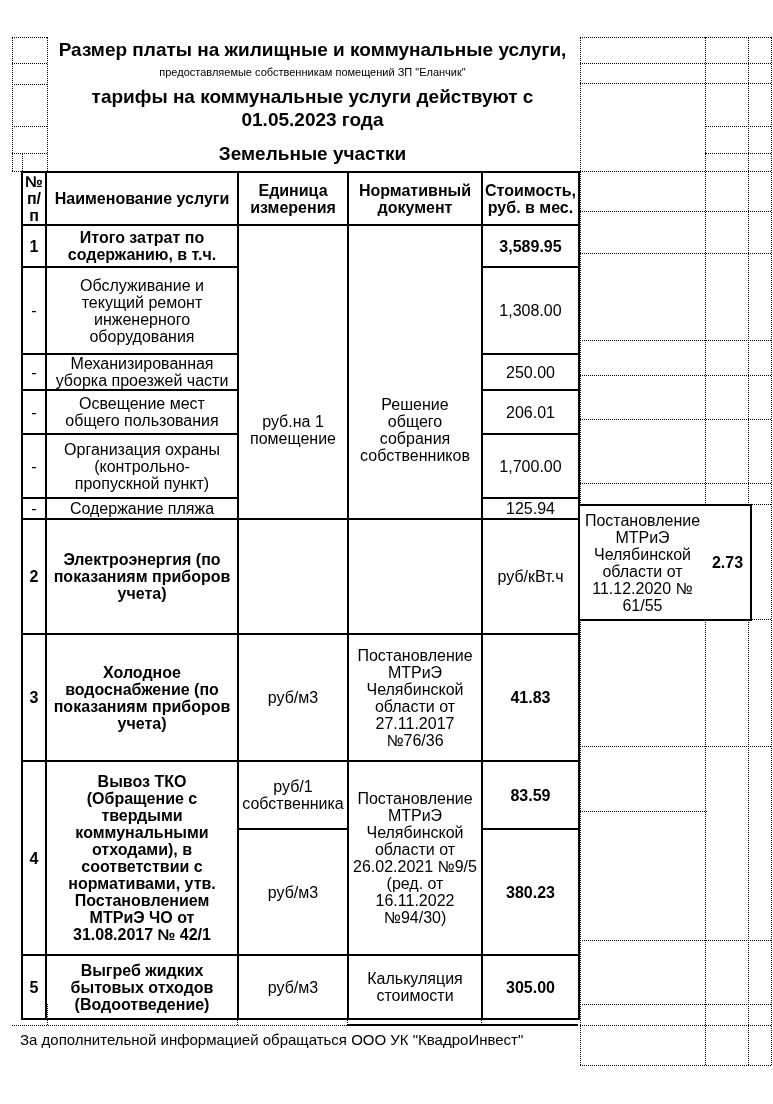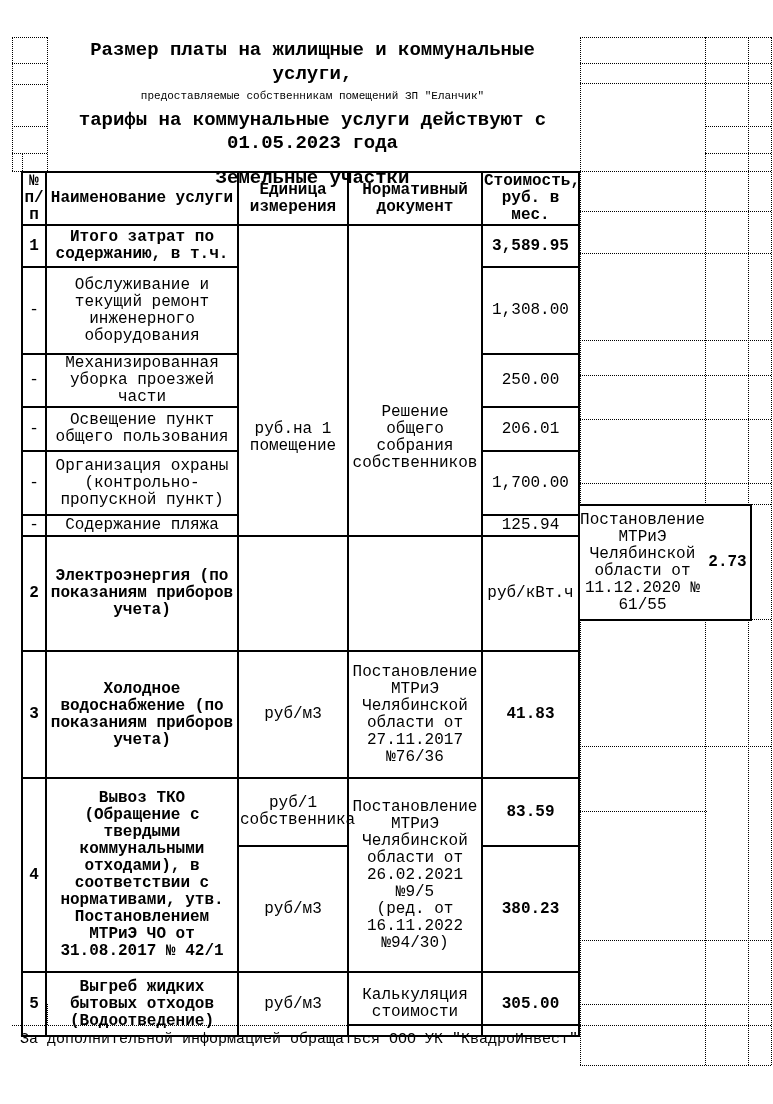--- a/index.html
+++ b/index.html
@@ -1,17 +1,17 @@
 <!DOCTYPE html>
 <html><head>
 <meta charset="utf-8">
 <style>
   html,body{margin:0;padding:0;background:#fff;}
   #page{position:relative;width:773px;height:1104px;background:#fff;color:#000;
-        font-family:Liberation Mono, monospace;overflow:hidden;}
+        font-family:Liberation Sans, sans-serif;overflow:hidden;}
 
   
   #titleblock{position:absolute;left:47px;top:38px;width:531px;text-align:center;}
   .t1{font-size:19px;font-weight:bold;line-height:24px;}
   .t2{font-size:11px;line-height:21px;}
   .t3{font-size:19px;font-weight:bold;line-height:23px;white-space:pre-line;margin-top:2px;}
   .t4{font-size:19px;font-weight:bold;line-height:24px;margin-top:11px;}
 
   
   table.tariff{position:absolute;left:21px;top:171px;border-collapse:collapse;
@@ -142,21 +142,21 @@
       <td>1,308.00</td>
     </tr>
     <tr style="height:35px">
       <td class="dash">-</td>
       <td class="name">Механизированная
 уборка проезжей части</td>
       <td>250.00</td>
     </tr>
     <tr style="height:44px">
       <td class="dash">-</td>
-      <td class="name">Освещение пункт
+      <td class="name">Освещение мест
 общего пользования</td>
       <td>206.01</td>
     </tr>
     <tr style="height:64px">
       <td class="dash">-</td>
       <td class="name">Организация охраны
 (контрольно-
 пропускной пункт)</td>
       <td>1,700.00</td>
     </tr>

